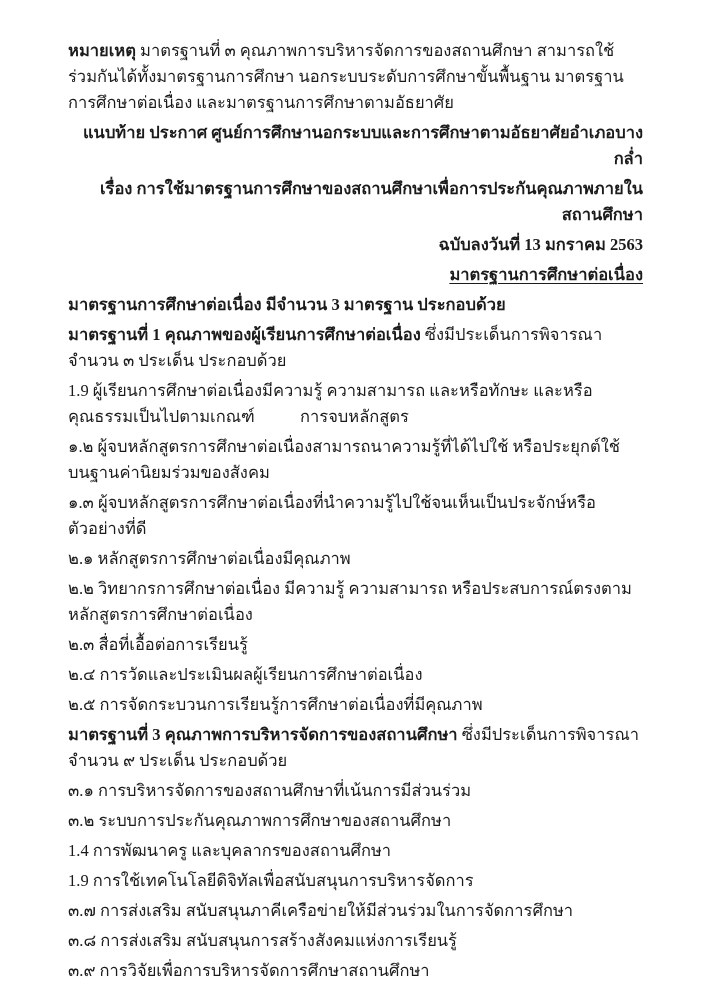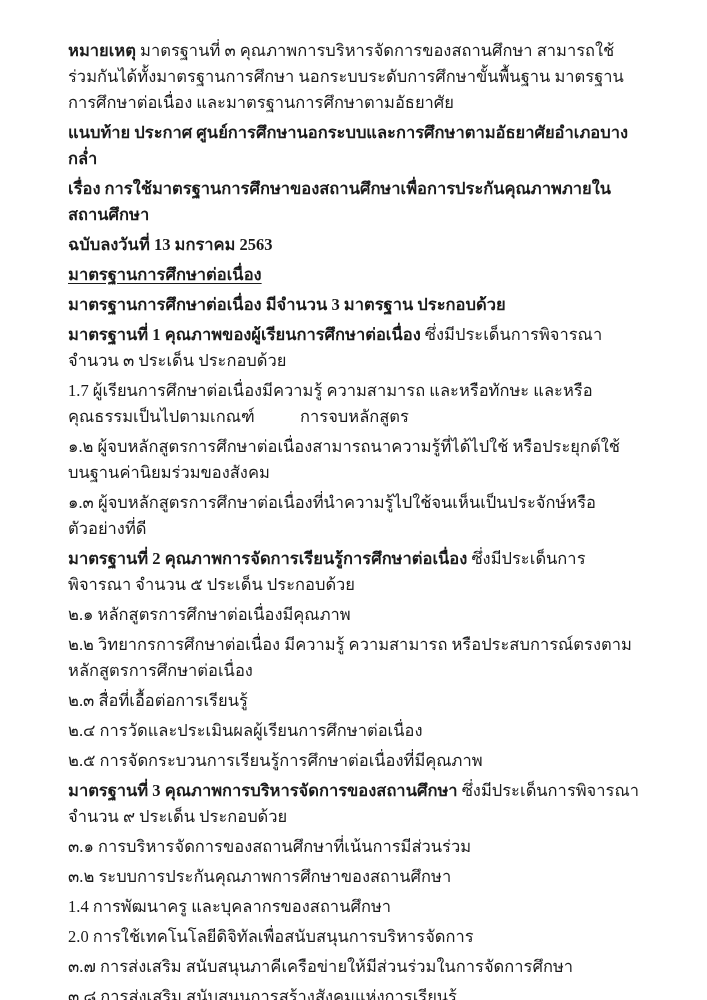--- a/index.html
+++ b/index.html
@@ -8,53 +8,52 @@
     box-sizing:border-box;
     width:707px;height:1000px;
     padding:34px 60px 0 64px;
     font-family:"Liberation Serif","DejaVu Serif",serif;
     font-size:16.5px;
     line-height:26px;
     color:#1b1b1b;
     background:#ffffff;
   }
   .doc p{margin:4px;white-space:pre-wrap;overflow-wrap:break-word;}
-  .center{text-align:left;}
+  .center{text-align:right;}
   .bold{font-weight:bold;}
   .underline{text-decoration:underline;text-underline-offset:3px;}
   .std{margin-top:1px;}
 </style>
 </head>
 <body>
 
 <div class="doc">
 
   <p><b>หมายเหตุ</b><span> มาตรฐานที่ ๓ คุณภาพการบริหารจัดการของสถานศึกษา สามารถใช้ร่วมกันได้ทั้งมาตรฐานการศึกษา นอกระบบระดับการศึกษาขั้นพื้นฐาน มาตรฐานการศึกษาต่อเนื่อง และมาตรฐานการศึกษาตามอัธยาศัย</span></p>
 
   <p class="center bold">แนบท้าย ประกาศ ศูนย์การศึกษานอกระบบและการศึกษาตามอัธยาศัยอำเภอบางกล่ำ</p>
   <p class="center bold">เรื่อง การใช้มาตรฐานการศึกษาของสถานศึกษาเพื่อการประกันคุณภาพภายในสถานศึกษา</p>
   <p class="center bold">ฉบับลงวันที่ 13 มกราคม 2563</p>
   <p class="center bold"><span class="underline">มาตรฐานการศึกษาต่อเนื่อง</span></p>
 
   <p class="bold">มาตรฐานการศึกษาต่อเนื่อง มีจำนวน 3 มาตรฐาน ประกอบด้วย</p>
 
   <p class="std"><b>มาตรฐานที่ 1 คุณภาพของผู้เรียนการศึกษาต่อเนื่อง</b><span> ซึ่งมีประเด็นการพิจารณา จำนวน ๓ ประเด็น ประกอบด้วย</span></p>
-  <p>1.7 ผู้เรียนการศึกษาต่อเนื่องมีความรู้ ความสามารถ และหรือทักษะ และหรือคุณธรรมเป็นไปตามเกณฑ์           การจบหลักสูตร</p>
+  <p>1.9 ผู้เรียนการศึกษาต่อเนื่องมีความรู้ ความสามารถ และหรือทักษะ และหรือคุณธรรมเป็นไปตามเกณฑ์           การจบหลักสูตร</p>
   <p>๑.๒ ผู้จบหลักสูตรการศึกษาต่อเนื่องสามารถนาความรู้ที่ได้ไปใช้ หรือประยุกต์ใช้ บนฐานค่านิยมร่วมของสังคม</p>
   <p>๑.๓ ผู้จบหลักสูตรการศึกษาต่อเนื่องที่นำความรู้ไปใช้จนเห็นเป็นประจักษ์หรือตัวอย่างที่ดี</p>
 
-  <p class="std"><b>มาตรฐานที่ 2 คุณภาพการจัดการเรียนรู้การศึกษาต่อเนื่อง</b><span> ซึ่งมีประเด็นการพิจารณา จำนวน ๕ ประเด็น ประกอบด้วย</span></p>
   <p>๒.๑ หลักสูตรการศึกษาต่อเนื่องมีคุณภาพ</p>
   <p>๒.๒ วิทยากรการศึกษาต่อเนื่อง มีความรู้ ความสามารถ หรือประสบการณ์ตรงตามหลักสูตรการศึกษาต่อเนื่อง</p>
   <p>๒.๓ สื่อที่เอื้อต่อการเรียนรู้</p>
   <p>๒.๔ การวัดและประเมินผลผู้เรียนการศึกษาต่อเนื่อง</p>
   <p>๒.๕ การจัดกระบวนการเรียนรู้การศึกษาต่อเนื่องที่มีคุณภาพ</p>
 
   <p class="std"><b>มาตรฐานที่ 3 คุณภาพการบริหารจัดการของสถานศึกษา</b><span> ซึ่งมีประเด็นการพิจารณา จำนวน ๙ ประเด็น ประกอบด้วย</span></p>
   <p>๓.๑ การบริหารจัดการของสถานศึกษาที่เน้นการมีส่วนร่วม</p>
   <p>๓.๒ ระบบการประกันคุณภาพการศึกษาของสถานศึกษา</p>
   <p>1.4 การพัฒนาครู และบุคลากรของสถานศึกษา</p>
-  <p>2.0 การใช้เทคโนโลยีดิจิทัลเพื่อสนับสนุนการบริหารจัดการ</p>
+  <p>1.9 การใช้เทคโนโลยีดิจิทัลเพื่อสนับสนุนการบริหารจัดการ</p>
   <p>๓.๗ การส่งเสริม สนับสนุนภาคีเครือข่ายให้มีส่วนร่วมในการจัดการศึกษา</p>
   <p>๓.๘ การส่งเสริม สนับสนุนการสร้างสังคมแห่งการเรียนรู้</p>
   <p>๓.๙ การวิจัยเพื่อการบริหารจัดการศึกษาสถานศึกษา</p>
 
 </div>
 
 </body></html>

